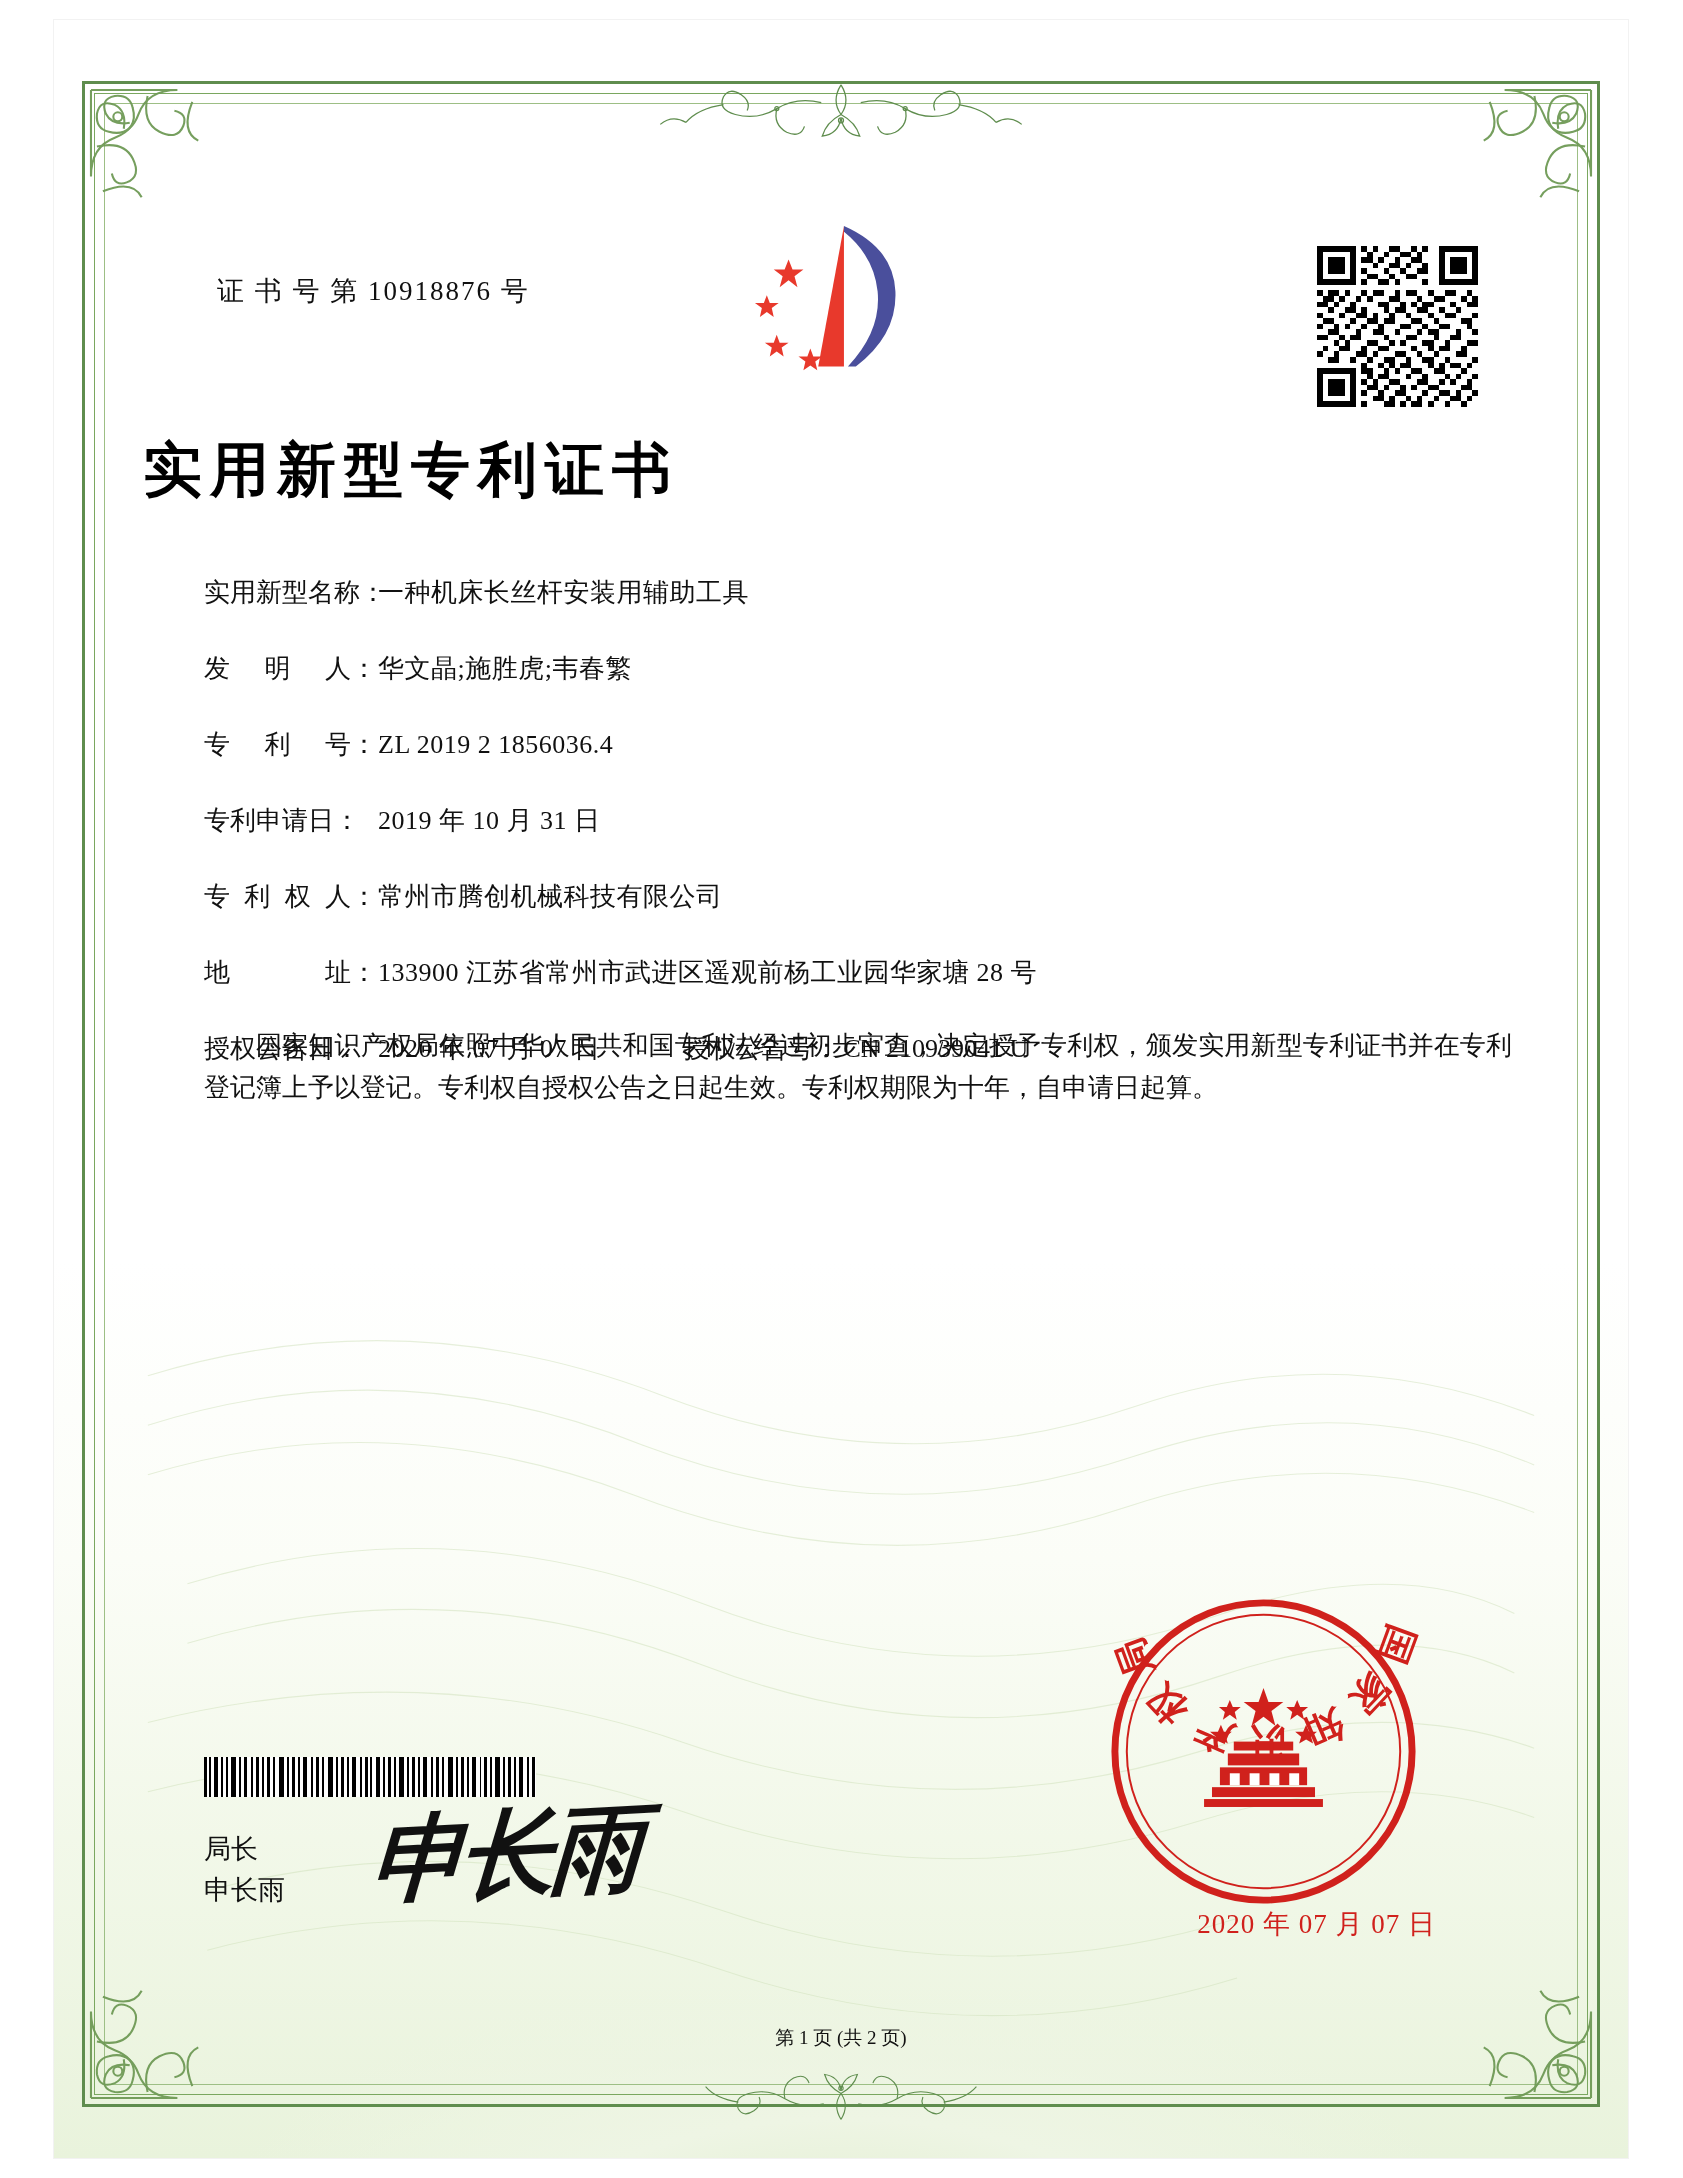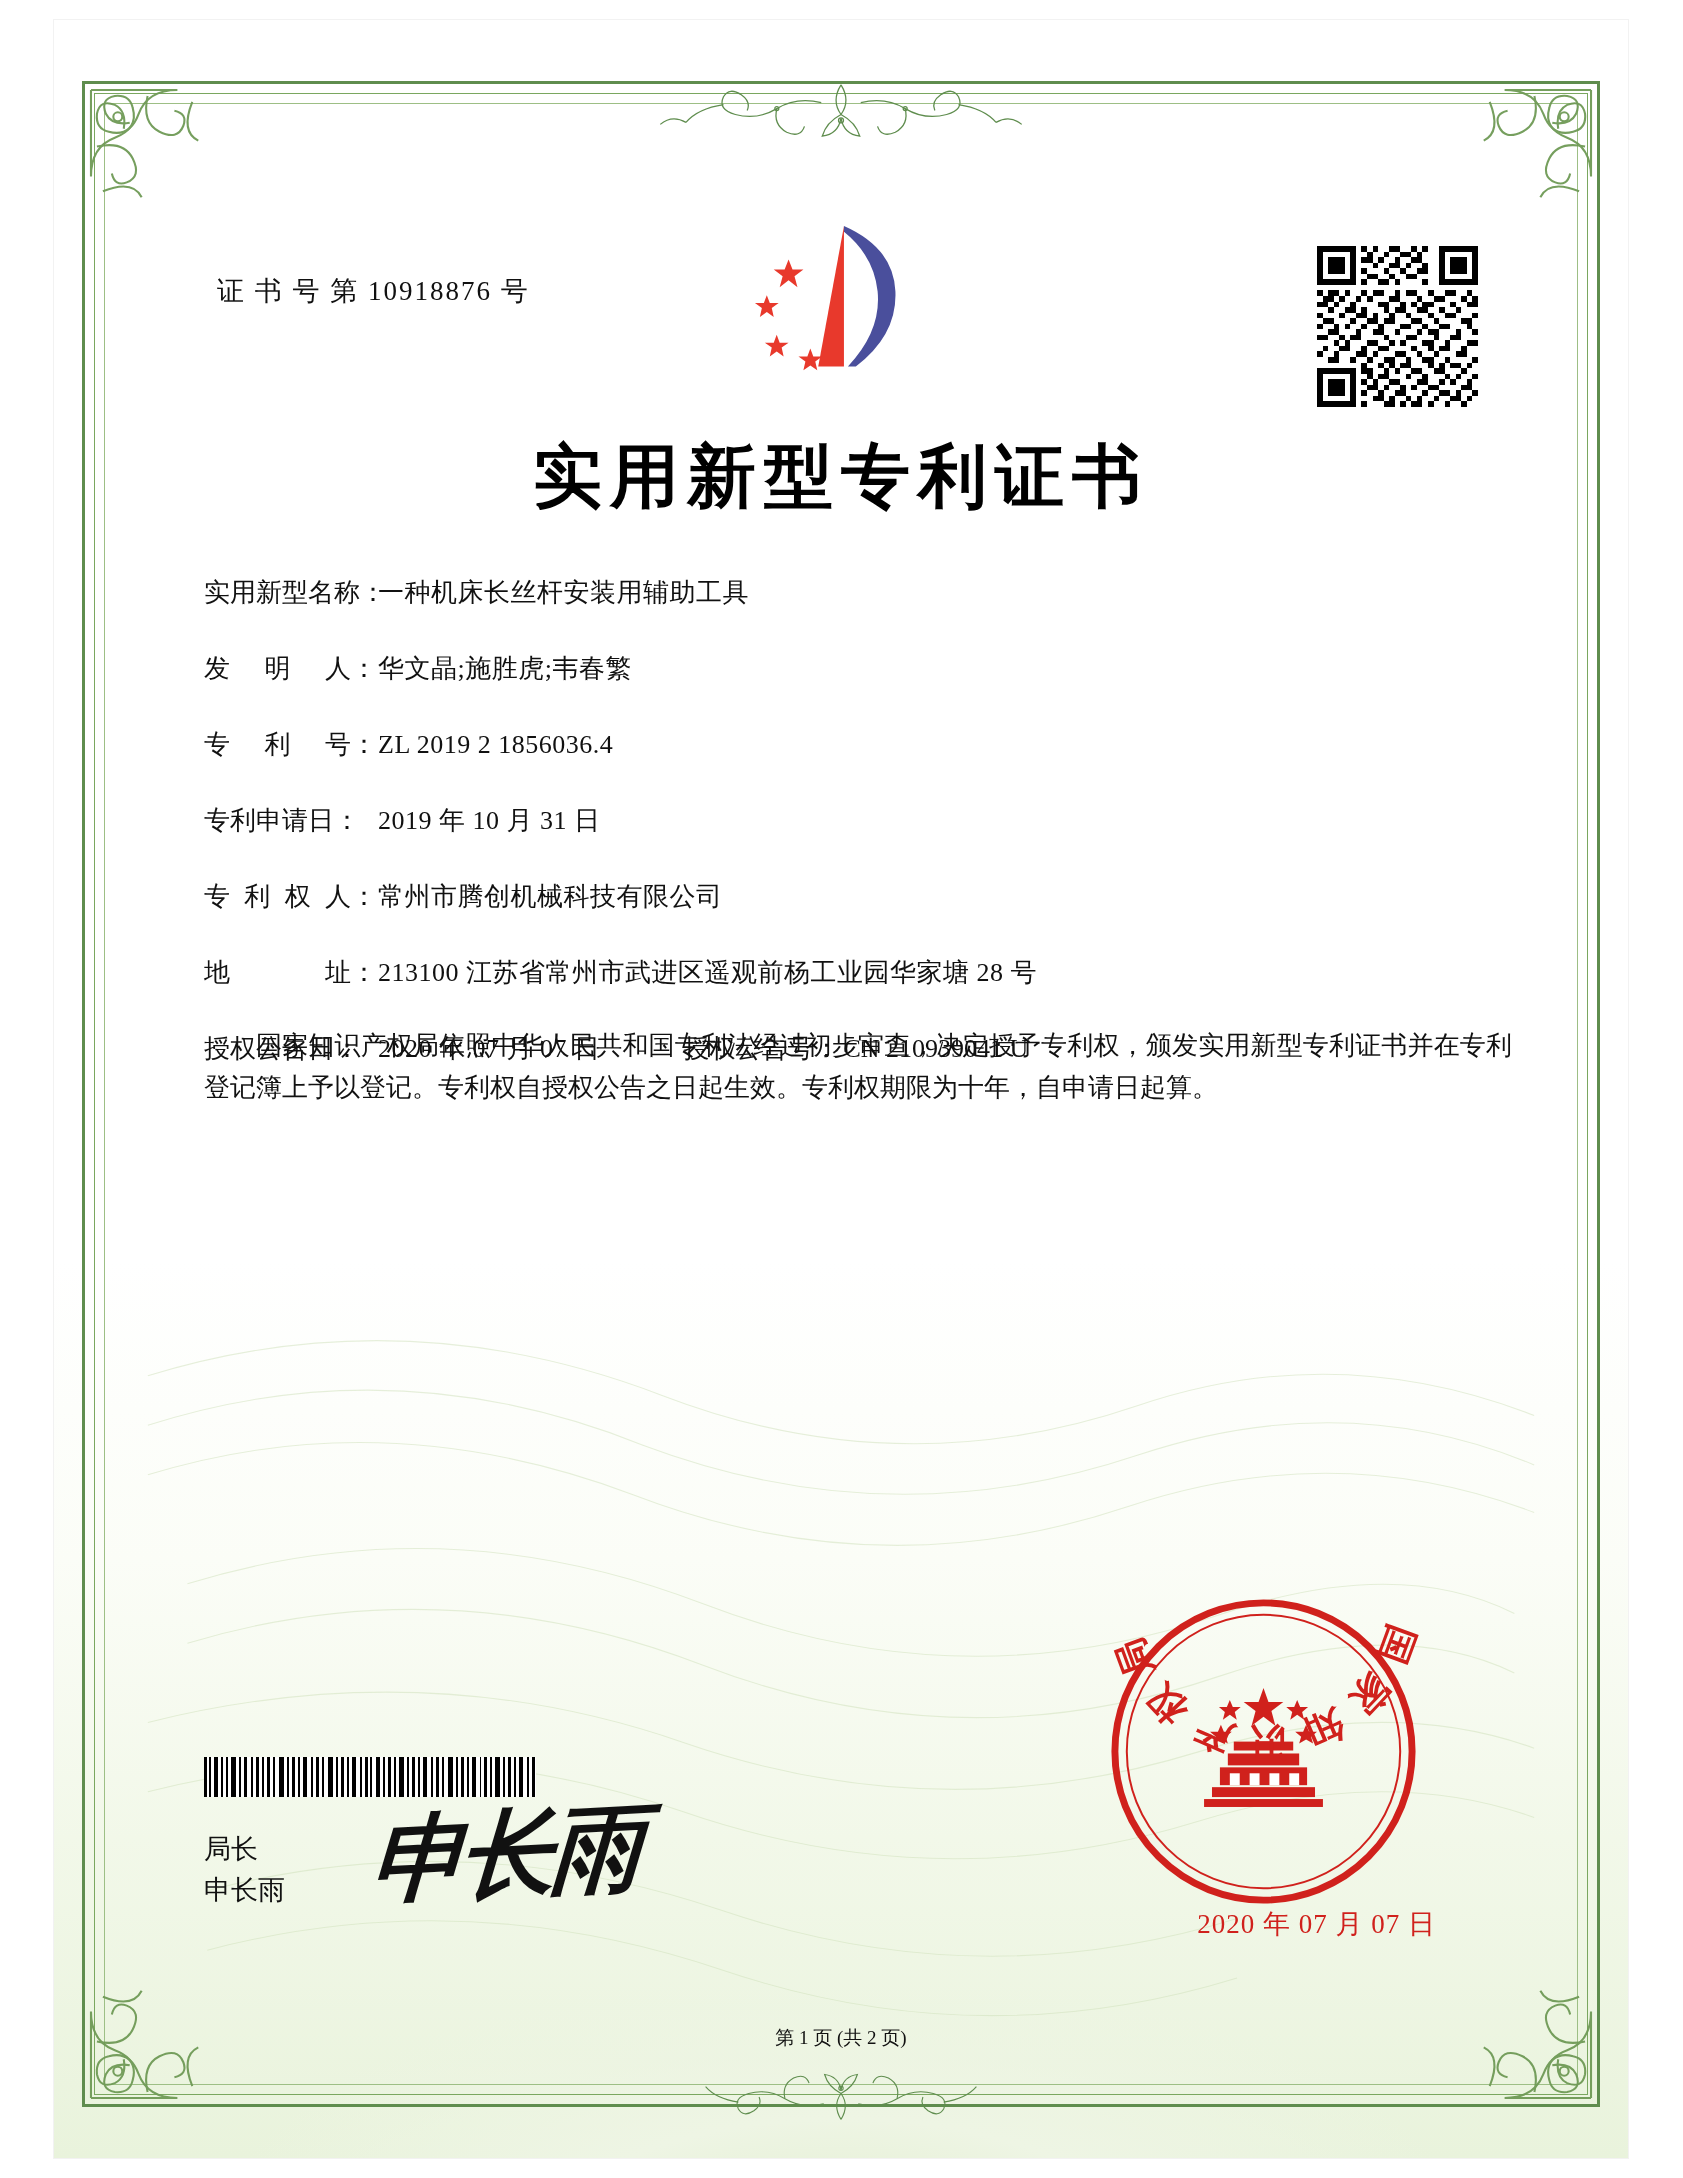--- a/index.html
+++ b/index.html
@@ -132,22 +132,21 @@
     top: 117px;
     width: 161px;
     height: 161px;
   }
   .qr svg { display: block; width:100%; height:100%; }
 
   .title {
     position: absolute;
     left: 0; right: 0;
     top: 302px;
-    text-align: center;
-    font-size: 69px;
+    font-size: 59px;
     font-weight: bold;
     letter-spacing: 8px;
     color: #000;
     font-family: "DejaVu Serif", "Liberation Serif", serif;
   }
 
   
   .fields {
     position: absolute;
     left: 61px;
@@ -620,21 +619,21 @@
         <span class="field-value">2019 年 10 月 31 日</span>
       </div>
 
       <div class="field-row">
         <span class="field-label"><span class="label-spread">专 利 权 人</span><span class="field-colon">：</span></span>
         <span class="field-value">常州市腾创机械科技有限公司</span>
       </div>
 
       <div class="field-row">
         <span class="field-label"><span class="label-spread">地 址</span><span class="field-colon">：</span></span>
-        <span class="field-value">213100 江苏省常州市武进区遥观前杨工业园华家塘 28 号</span>
+        <span class="field-value">133900 江苏省常州市武进区遥观前杨工业园华家塘 28 号</span>
       </div>
 
       <div class="field-row two-col">
         <span class="field-label"><span>授权公告日</span><span class="field-colon">：</span></span>
         <span class="field-value">2020 年 07 月 07 日</span>
         <span class="second-label"><span>授权公告号</span><span class="field-colon">：</span></span>
         <span>CN 210939041 U</span>
       </div>
 
     </div>

